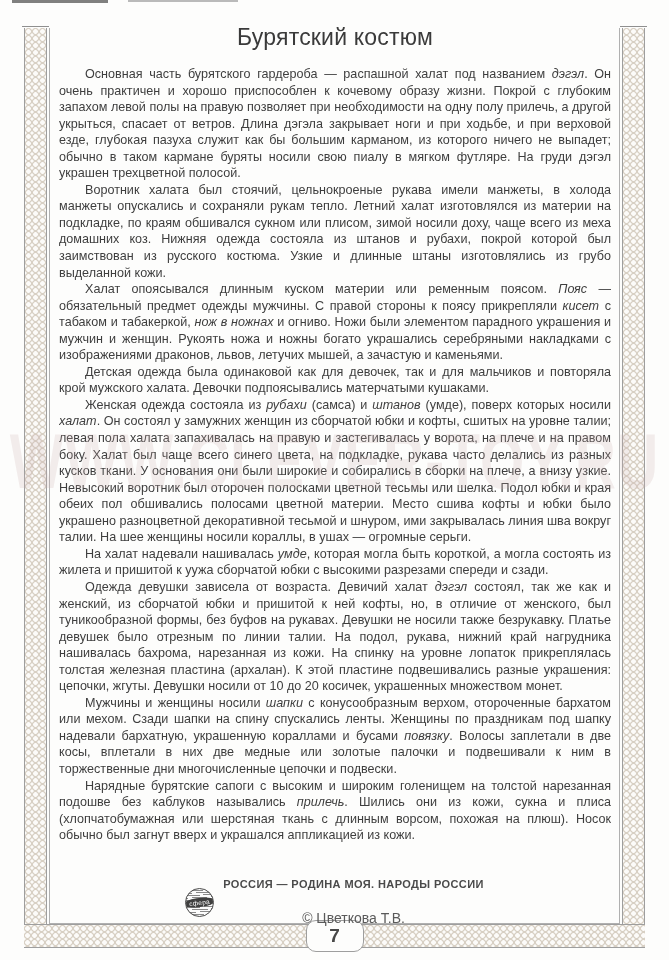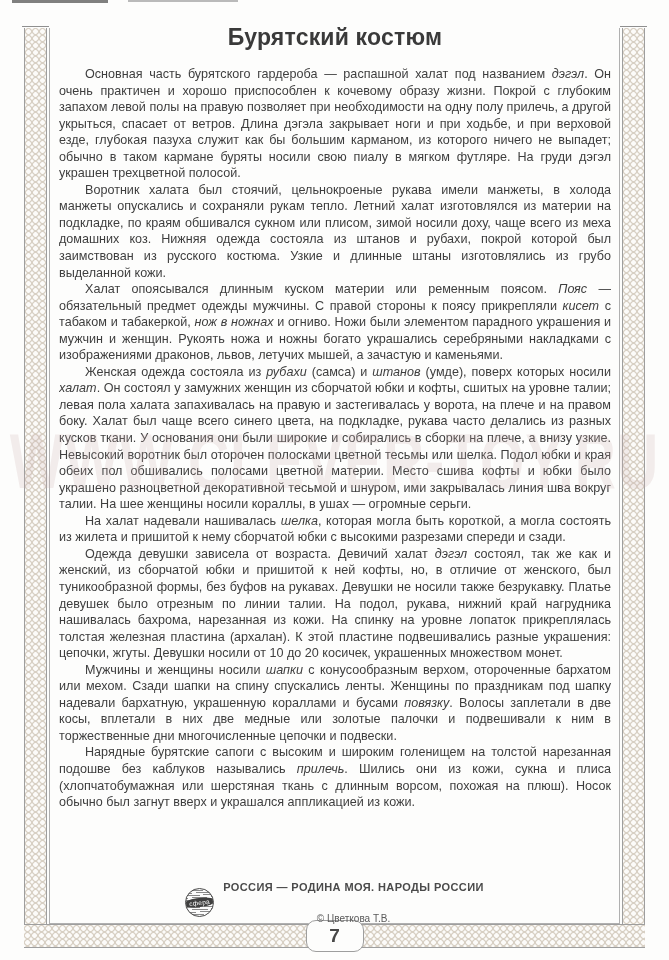--- a/index.html
+++ b/index.html
@@ -57,21 +57,21 @@
   }
 
   
   .content{
     position:absolute;left:59px;right:58px;top:24px;bottom:78px;
     overflow:hidden;z-index:2;
   }
   .page-title{
     margin:0 0 15px 0;
     text-align:center;
-    font-size:23px;font-weight:bold;color:#3a3a3a;
+    font-size:23px;font-weight:normal;color:#3a3a3a;
     letter-spacing:0.2px;
   }
   .article p{
     margin:0;
     font-size:12.6px;line-height:16.55px;
     text-align:justify;text-indent:26px;
     color:#3e3e3e;
   }
   .article i{font-style:italic;}
 
@@ -91,21 +91,21 @@
     background:#3f3f3f;border-radius:50% / 60%;
     transform:rotate(-7deg);
     display:flex;align-items:center;justify-content:center;
     color:#fff;font-size:6.5px;letter-spacing:0.3px;
   }
   .footer-text{display:flex;flex-direction:column;align-items:center;text-align:center;}
   .series-title{
     font-size:11px;font-weight:bold;color:#4a4a4a;letter-spacing:0.4px;
   }
   .copyright{
-    font-size:10px;color:#5a5a5a;margin-top:20px;
+    font-size:14px;color:#5a5a5a;margin-top:20px;
   }
 </style>
 </head>
 <body>
 
 <div class="scan-artifact"></div>
 <div class="scan-artifact2"></div>
 
 <div class="side-border frame-left lace"></div>
 <div class="side-border frame-right lace"></div>
@@ -113,22 +113,23 @@
 <div class="bottom-border lace"></div>
 
 <div class="watermark">WWW.CLEVER-TOY.RU</div>
 
 <div class="content">
   <h1 class="page-title">Бурятский костюм</h1>
   <div class="article">
       <p><span>Основная часть бурятского гардероба — распашной халат под названием </span><i>дэгэл</i><span>. Он очень практичен и хорошо приспособлен к кочевому образу жизни. Покрой с глубоким запахом левой полы на правую позволяет при необходимости на одну полу прилечь, а другой укрыться, спасает от ветров. Длина дэгэла закрывает ноги и при ходьбе, и при верховой езде, глубокая пазуха служит как бы большим карманом, из которого ничего не выпадет; обычно в таком кармане буряты носили свою пиалу в мягком футляре. На груди дэгэл украшен трехцветной полосой.</span></p>
       <p><span>Воротник халата был стоячий, цельнокроеные рукава имели манжеты, в холода манжеты опускались и сохраняли рукам тепло. Летний халат изготовлялся из материи на подкладке, по краям обшивался сукном или плисом, зимой носили доху, чаще всего из меха домашних коз. Нижняя одежда состояла из штанов и рубахи, покрой которой был заимствован из русского костюма. Узкие и длинные штаны изготовлялись из грубо выделанной кожи.</span></p>
       <p><span>Халат опоясывался длинным куском материи или ременным поясом. </span><i>Пояс</i><span> — обязательный предмет одежды мужчины. С правой стороны к поясу прикрепляли </span><i>кисет</i><span> с табаком и табакеркой, </span><i>нож в ножнах</i><span> и огниво. Ножи были элементом парадного украшения и мужчин и женщин. Рукоять ножа и ножны богато украшались серебряными накладками с изображениями драконов, львов, летучих мышей, а зачастую и каменьями.</span></p>
+      <p><span>Детская одежда была одинаковой как для девочек, так и для мальчиков и повторяла крой мужского халата. Девочки подпоясывались матерчатыми кушаками.</span></p>
       <p><span>Женская одежда состояла из </span><i>рубахи</i><span> (самса) и </span><i>штанов</i><span> (умде), поверх которых носили </span><i>халат</i><span>. Он состоял у замужних женщин из сборчатой юбки и кофты, сшитых на уровне талии; левая пола халата запахивалась на правую и застегивалась у ворота, на плече и на правом боку. Халат был чаще всего синего цвета, на подкладке, рукава часто делались из разных кусков ткани. У основания они были широкие и собирались в сборки на плече, а внизу узкие. Невысокий воротник был оторочен полосками цветной тесьмы или шелка. Подол юбки и края обеих пол обшивались полосами цветной материи. Место сшива кофты и юбки было украшено разноцветной декоративной тесьмой и шнуром, ими закрывалась линия шва вокруг талии. На шее женщины носили кораллы, в ушах — огромные серьги.</span></p>
-      <p><span>На халат надевали нашивалась </span><i>шелка</i><span>, которая могла быть короткой, а могла состоять из жилета и пришитой к нему сборчатой юбки с высокими разрезами спереди и сзади.</span></p>
+      <p><span>На халат надевали нашивалась </span><i>умде</i><span>, которая могла быть короткой, а могла состоять из жилета и пришитой к уужа сборчатой юбки с высокими разрезами спереди и сзади.</span></p>
       <p><span>Одежда девушки зависела от возраста. Девичий халат </span><i>дэгэл</i><span> состоял, так же как и женский, из сборчатой юбки и пришитой к ней кофты, но, в отличие от женского, был туникообразной формы, без буфов на рукавах. Девушки не носили также безрукавку. Платье девушек было отрезным по линии талии. На подол, рукава, нижний край нагрудника нашивалась бахрома, нарезанная из кожи. На спинку на уровне лопаток прикреплялась толстая железная пластина (архалан). К этой пластине подвешивались разные украшения: цепочки, жгуты. Девушки носили от 10 до 20 косичек, украшенных множеством монет.</span></p>
       <p><span>Мужчины и женщины носили </span><i>шапки</i><span> с конусообразным верхом, отороченные бархатом или мехом. Сзади шапки на спину спускались ленты. Женщины по праздникам под шапку надевали бархатную, украшенную кораллами и бусами </span><i>повязку</i><span>. Волосы заплетали в две косы, вплетали в них две медные или золотые палочки и подвешивали к ним в торжественные дни многочисленные цепочки и подвески.</span></p>
       <p><span>Нарядные бурятские сапоги с высоким и широким голенищем на толстой нарезанная подошве без каблуков назывались </span><i>прилечь</i><span>. Шились они из кожи, сукна и плиса (хлопчатобумажная или шерстяная ткань с длинным ворсом, похожая на плюш). Носок обычно был загнут вверх и украшался аппликацией из кожи.</span></p>
     </div>
 </div>
 
 <div class="footer">
   <div class="logo">
     <div class="logo-band">сфера</div>
   </div>

